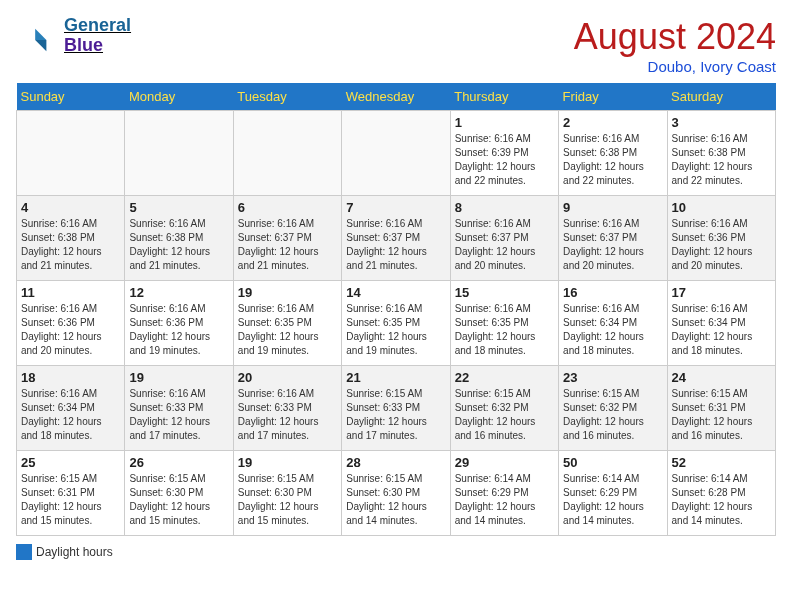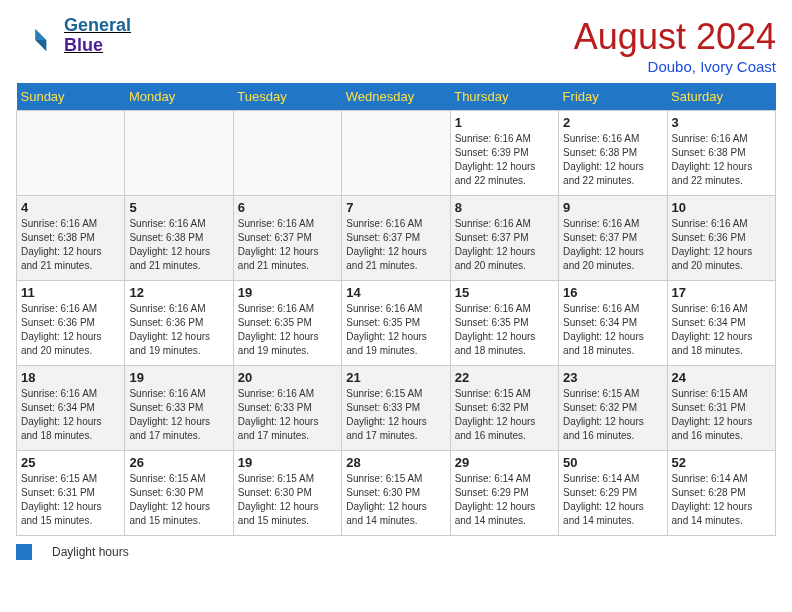--- a/index.html
+++ b/index.html
@@ -78,21 +78,21 @@
     }
     .day-info {
       font-size: 10px;
       color: #333;
       line-height: 1.4;
     }
     .footer {
       margin-top: 8px;
       display: flex;
       align-items: center;
-      gap: 20px;
+      gap: 4px;
     }
     .daylight-box {
       width: 16px;
       height: 16px;
       background: #2176c7;
       display: inline-block;
     }
     .footer-text {
       font-size: 12px;
       color: #333;

